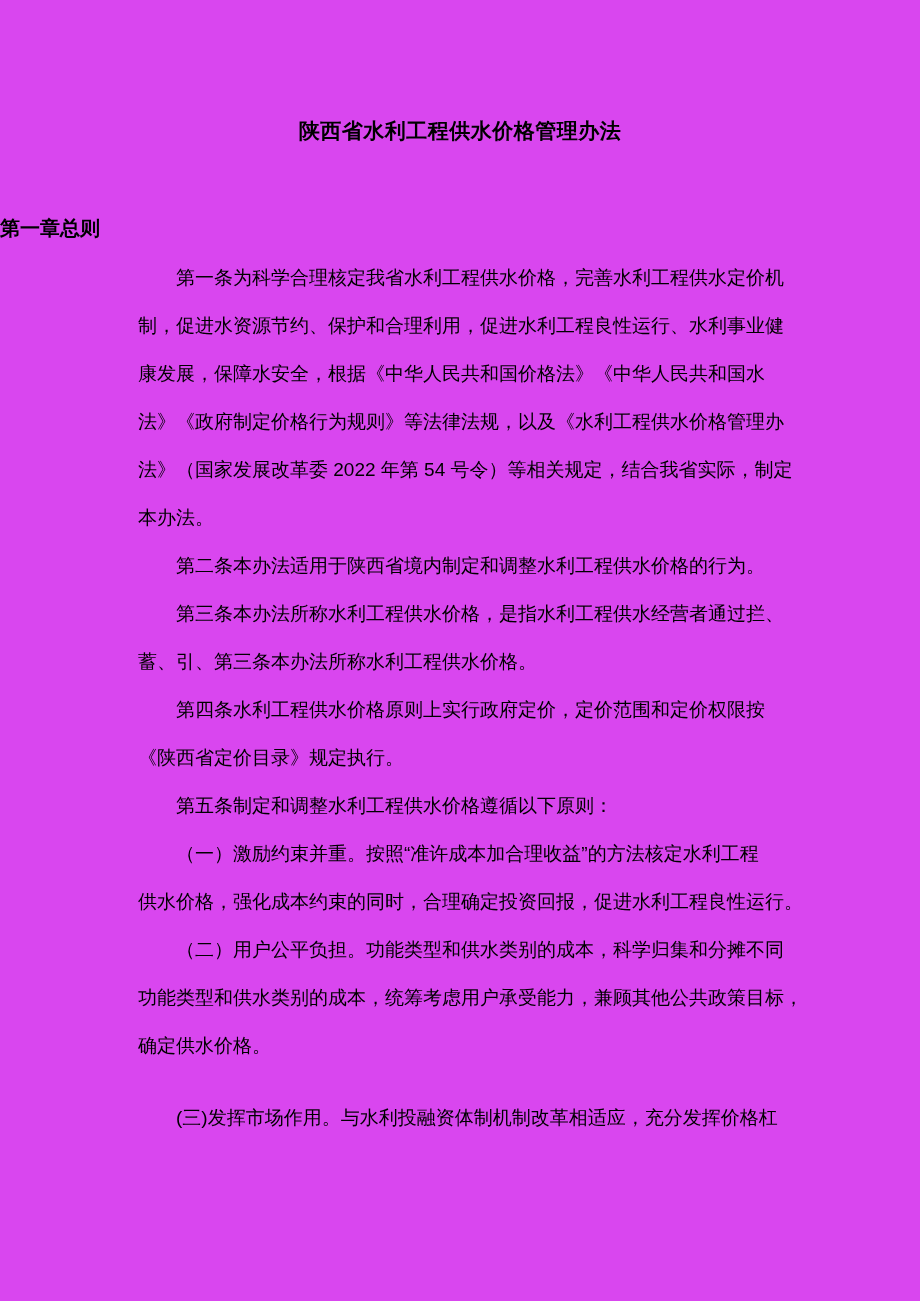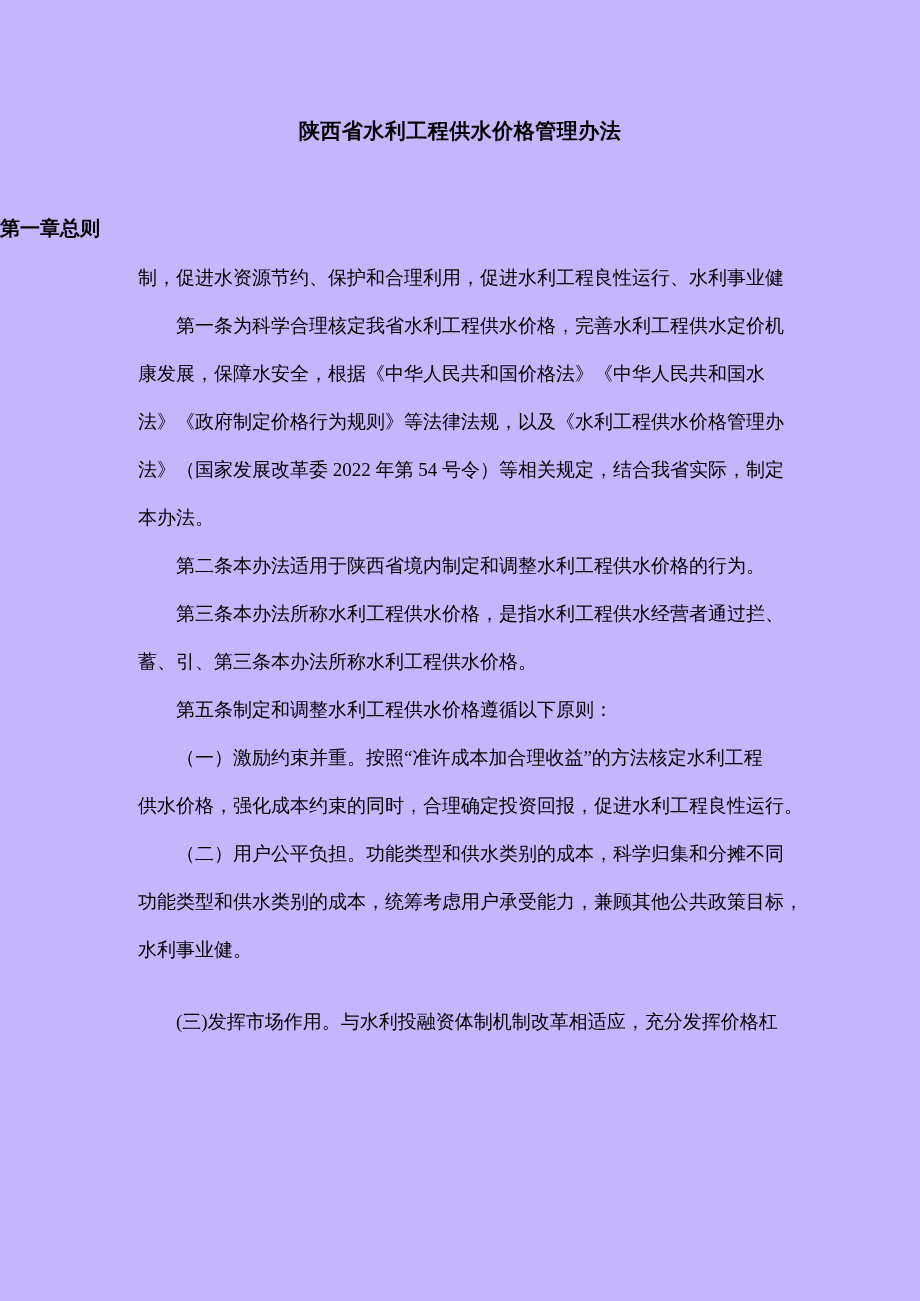--- a/index.html
+++ b/index.html
@@ -1,22 +1,22 @@
 <!DOCTYPE html>
 <html><head>
 <meta charset="utf-8">
 <style>
   html, body { margin: 0; padding: 0; background: #ffffff; }
   .page {
     position: relative;
     width: 920px;
     height: 1301px;
-    background: #c4b5fd;
+    background: #d946ef;
     color: #000000;
-    font-family: Liberation Serif, serif;
+    font-family: Liberation Sans, sans-serif;
     overflow: hidden;
   }
   .doc-title {
     position: absolute;
     top: 117px;
     left: 0;
     width: 920px;
     text-align: center;
     font-size: 21px;
     font-weight: 700;
@@ -57,51 +57,55 @@
 
 <div class="page">
 
   <div class="doc-title">陕西省水利工程供水价格管理办法</div>
 
   <div class="chapter-heading">第一章总则</div>
 
   <div class="doc-body">
 
     <div class="para">
+      <div class="line first">第一条为科学合理核定我省水利工程供水价格，完善水利工程供水定价机</div>
       <div class="line">制，促进水资源节约、保护和合理利用，促进水利工程良性运行、水利事业健</div>
-      <div class="line first">第一条为科学合理核定我省水利工程供水价格，完善水利工程供水定价机</div>
       <div class="line">康发展，保障水安全，根据《中华人民共和国价格法》《中华人民共和国水</div>
       <div class="line">法》《政府制定价格行为规则》等法律法规，以及《水利工程供水价格管理办</div>
       <div class="line">法》（国家发展改革委 2022 年第 54 号令）等相关规定，结合我省实际，制定</div>
       <div class="line">本办法。</div>
     </div>
 
     <div class="para">
       <div class="line first">第二条本办法适用于陕西省境内制定和调整水利工程供水价格的行为。</div>
     </div>
 
     <div class="para">
       <div class="line first">第三条本办法所称水利工程供水价格，是指水利工程供水经营者通过拦、</div>
       <div class="line">蓄、引、第三条本办法所称水利工程供水价格。</div>
     </div>
 
+    <div class="para">
+      <div class="line first">第四条水利工程供水价格原则上实行政府定价，定价范围和定价权限按</div>
+      <div class="line">《陕西省定价目录》规定执行。</div>
+    </div>
 
     <div class="para">
       <div class="line first">第五条制定和调整水利工程供水价格遵循以下原则：</div>
     </div>
 
     <div class="para">
       <div class="line first">（一）激励约束并重。按照“准许成本加合理收益”的方法核定水利工程</div>
       <div class="line">供水价格，强化成本约束的同时，合理确定投资回报，促进水利工程良性运行。</div>
     </div>
 
     <div class="para">
       <div class="line first">（二）用户公平负担。功能类型和供水类别的成本，科学归集和分摊不同</div>
       <div class="line">功能类型和供水类别的成本，统筹考虑用户承受能力，兼顾其他公共政策目标，</div>
-      <div class="line">水利事业健。</div>
+      <div class="line">确定供水价格。</div>
     </div>
 
     <div class="para spaced-before">
       <div class="line first">(三)发挥市场作用。与水利投融资体制机制改革相适应，充分发挥价格杠</div>
     </div>
 
   </div>
 </div>
 
 </body></html>

